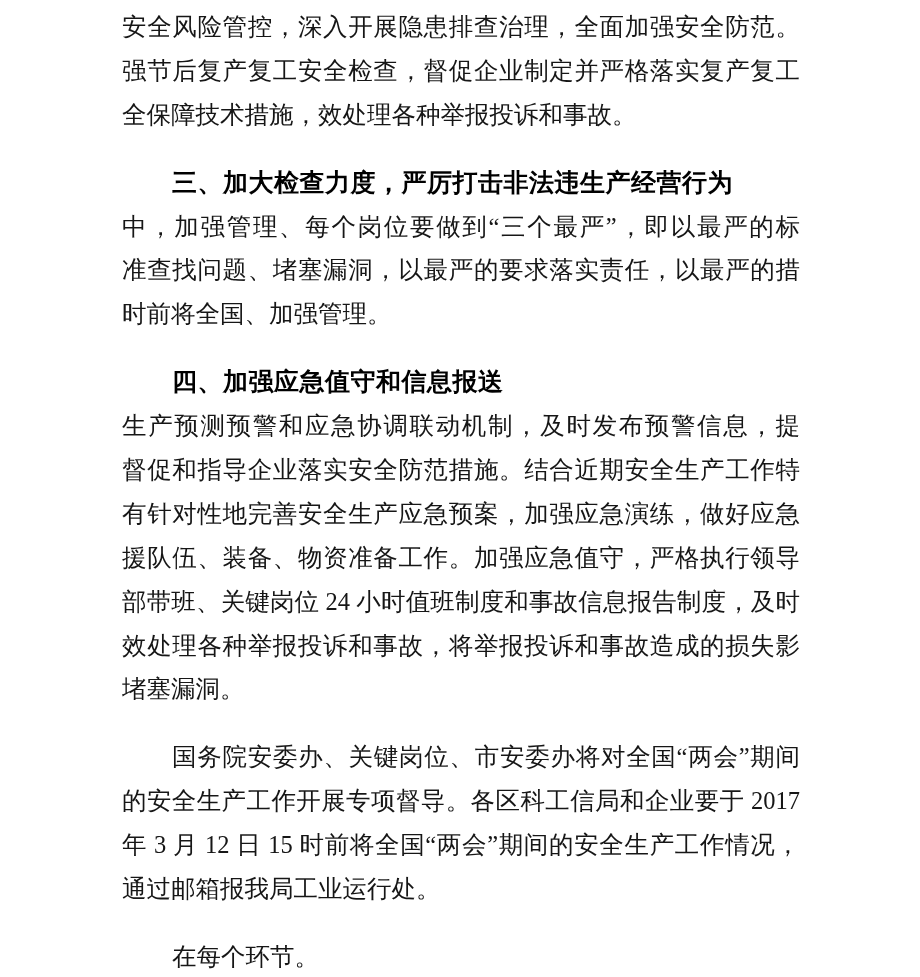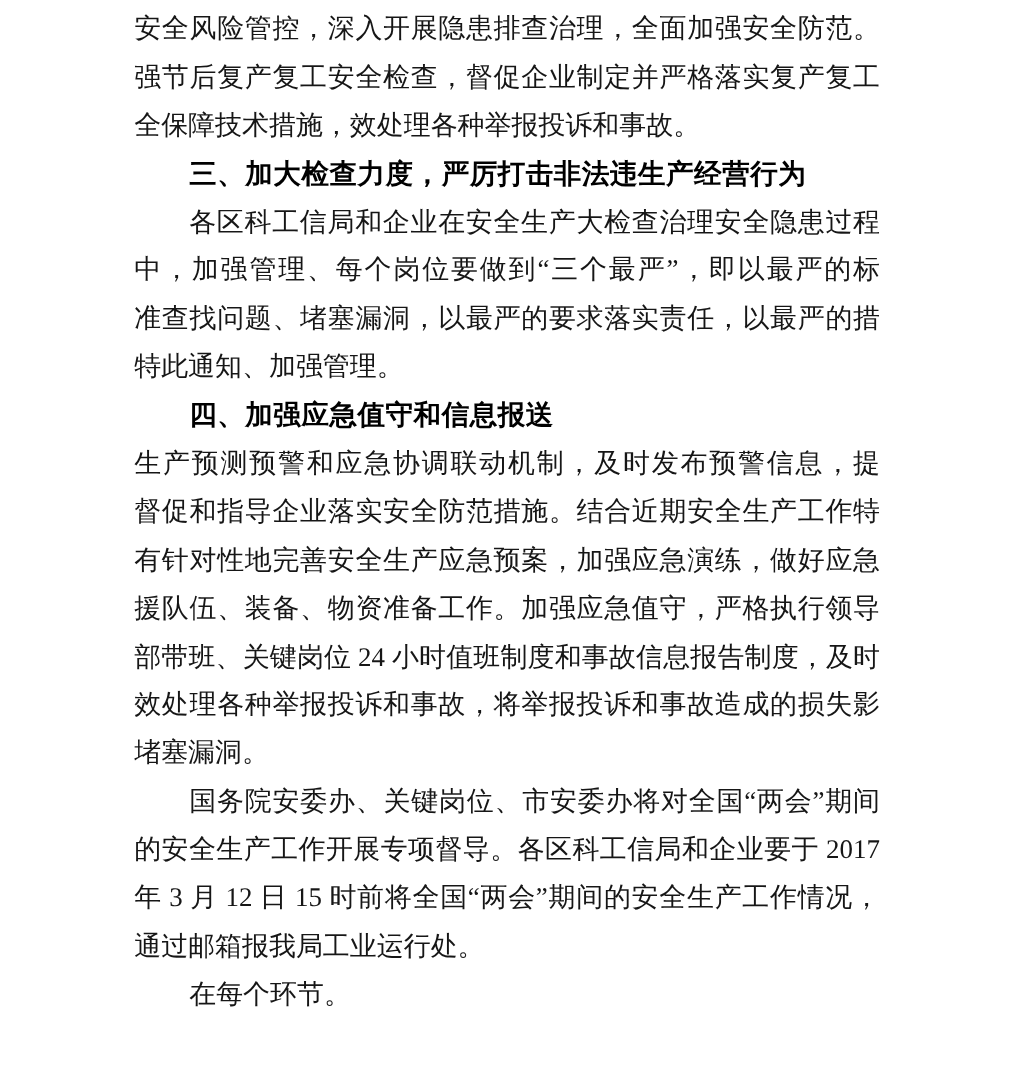--- a/index.html
+++ b/index.html
@@ -26,20 +26,21 @@
     text-align:left;
   }
   
   .j{
     text-align:justify;
     text-align-last:justify;
   }
   
   .ind{
     padding-left:50px;
+    margin-top:24px;
   }
   .heading{
     font-family:"Liberation Sans","DejaVu Sans",sans-serif;
     font-weight:bold;
     color:#000000;
     font-size:25px;
     letter-spacing:0.5px;
   }
 </style>
 </head>
@@ -47,24 +48,23 @@
 
 <div class="page">
   <div class="textcol">
 
     <div class="line j">安全风险管控，深入开展隐患排查治理，全面加强安全防范。加</div>
     <div class="line j">强节后复产复工安全检查，督促企业制定并严格落实复产复工安</div>
     <div class="line">全保障技术措施，效处理各种举报投诉和事故。</div>
 
     <div class="line heading ind">三、加大检查力度，严厉打击非法违生产经营行为</div>
 
-    <div class="line j ind">各区科工信局和企业在安全生产大检查治理安全隐患过程</div>
     <div class="line j">中，加强管理、每个岗位要做到“三个最严”，即以最严的标</div>
     <div class="line j">准查找问题、堵塞漏洞，以最严的要求落实责任，以最严的措施</div>
-    <div class="line">特此通知、加强管理。</div>
+    <div class="line">时前将全国、加强管理。</div>
 
     <div class="line heading ind">四、加强应急值守和信息报送</div>
 
     <div class="line j">生产预测预警和应急协调联动机制，及时发布预警信息，提示、</div>
     <div class="line j">督促和指导企业落实安全防范措施。结合近期安全生产工作特点，</div>
     <div class="line j">有针对性地完善安全生产应急预案，加强应急演练，做好应急救</div>
     <div class="line j">援队伍、装备、物资准备工作。加强应急值守，严格执行领导干</div>
     <div class="line j">部带班、关键岗位 24 小时值班制度和事故信息报告制度，及时有</div>
     <div class="line j">效处理各种举报投诉和事故，将举报投诉和事故造成的损失影响</div>
     <div class="line">堵塞漏洞。</div>

